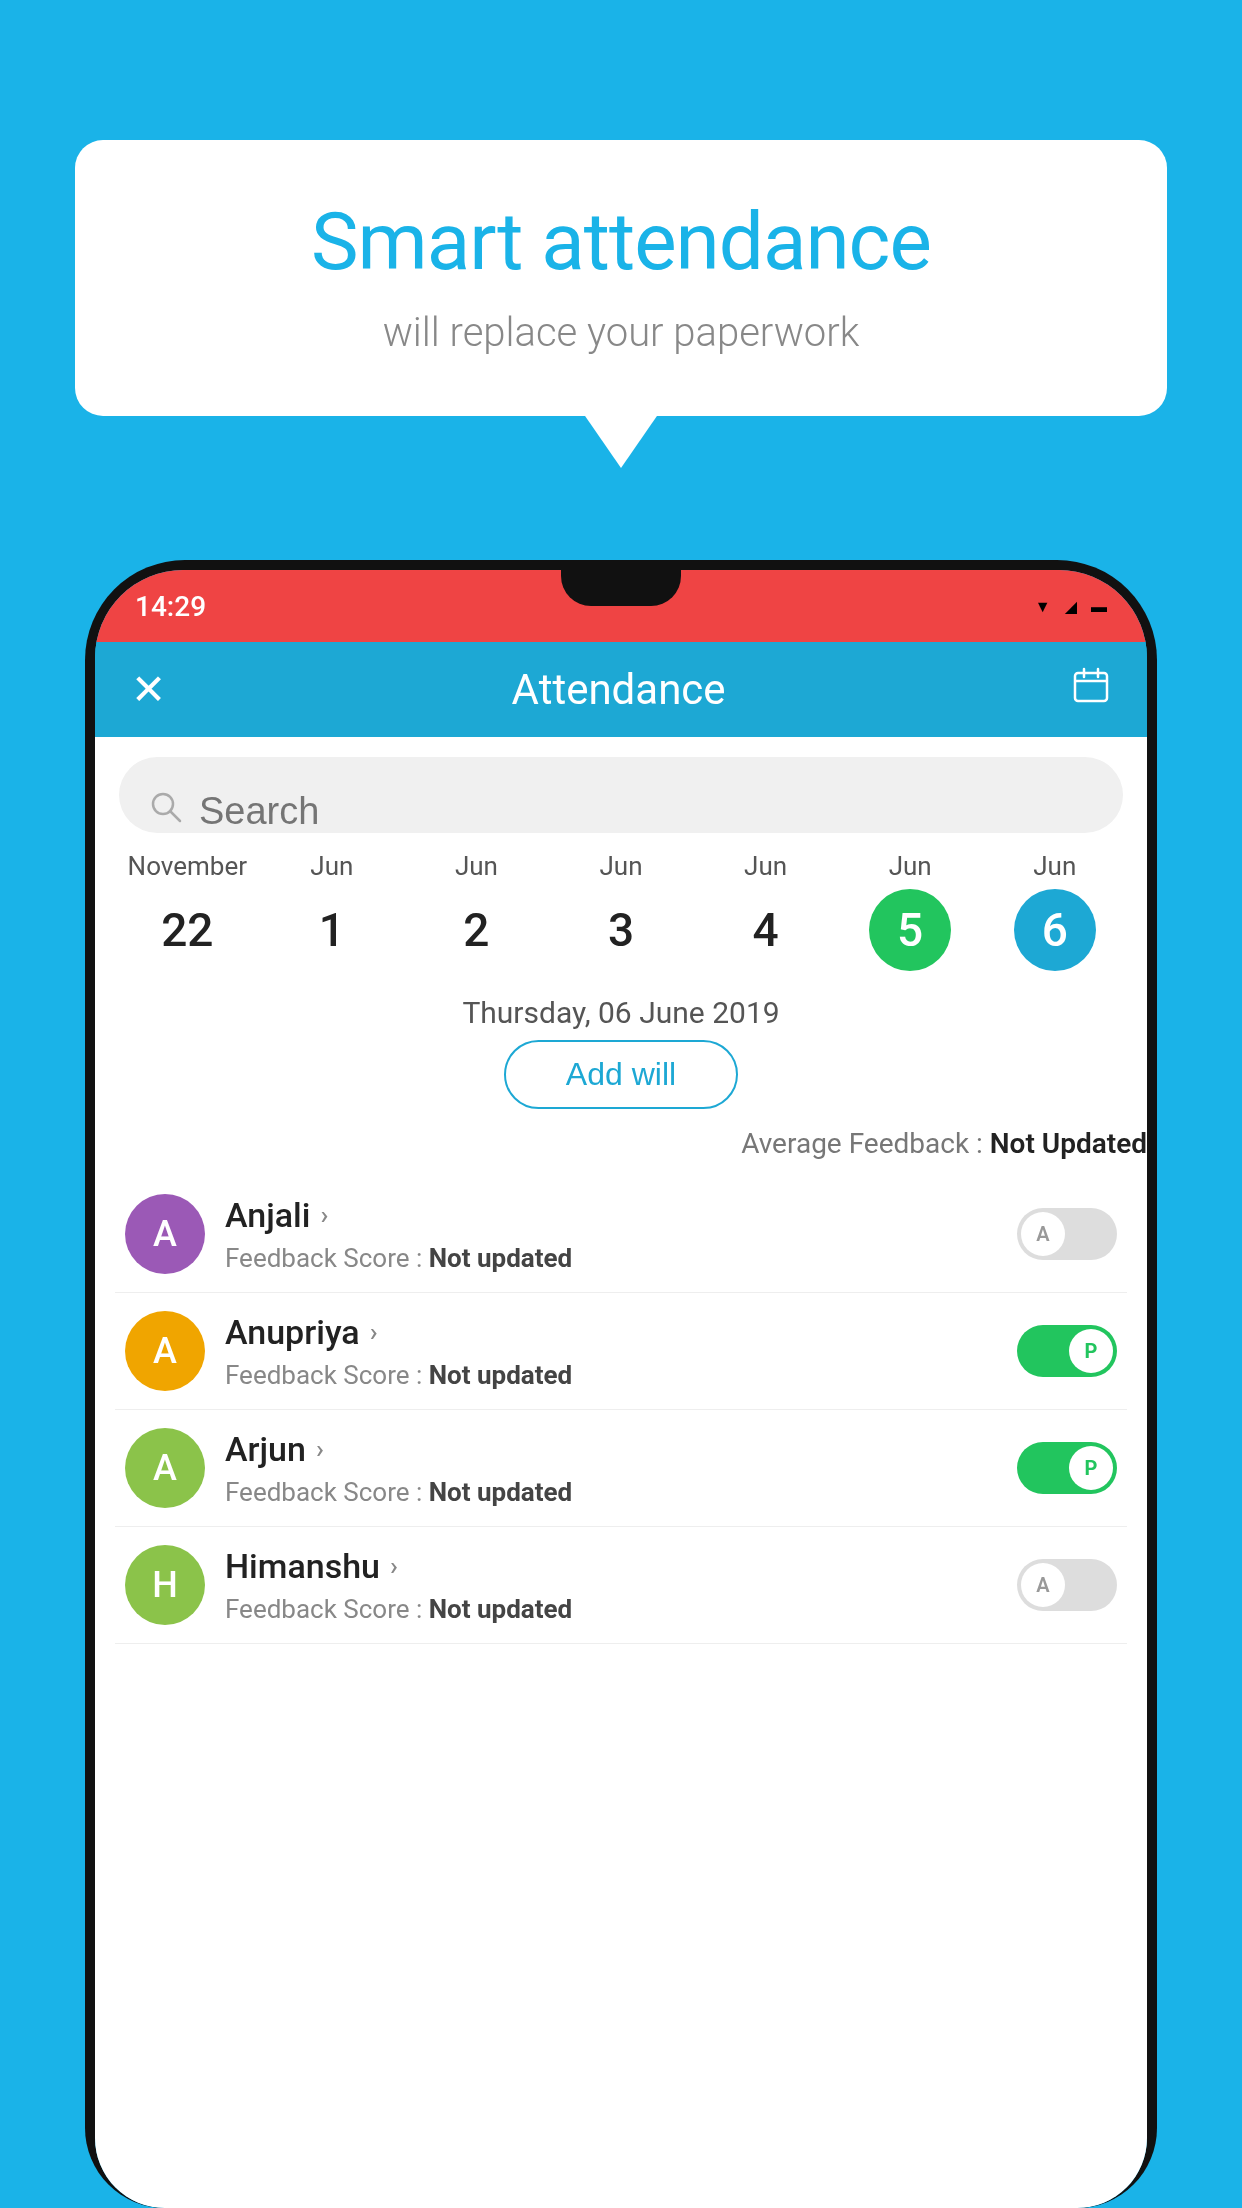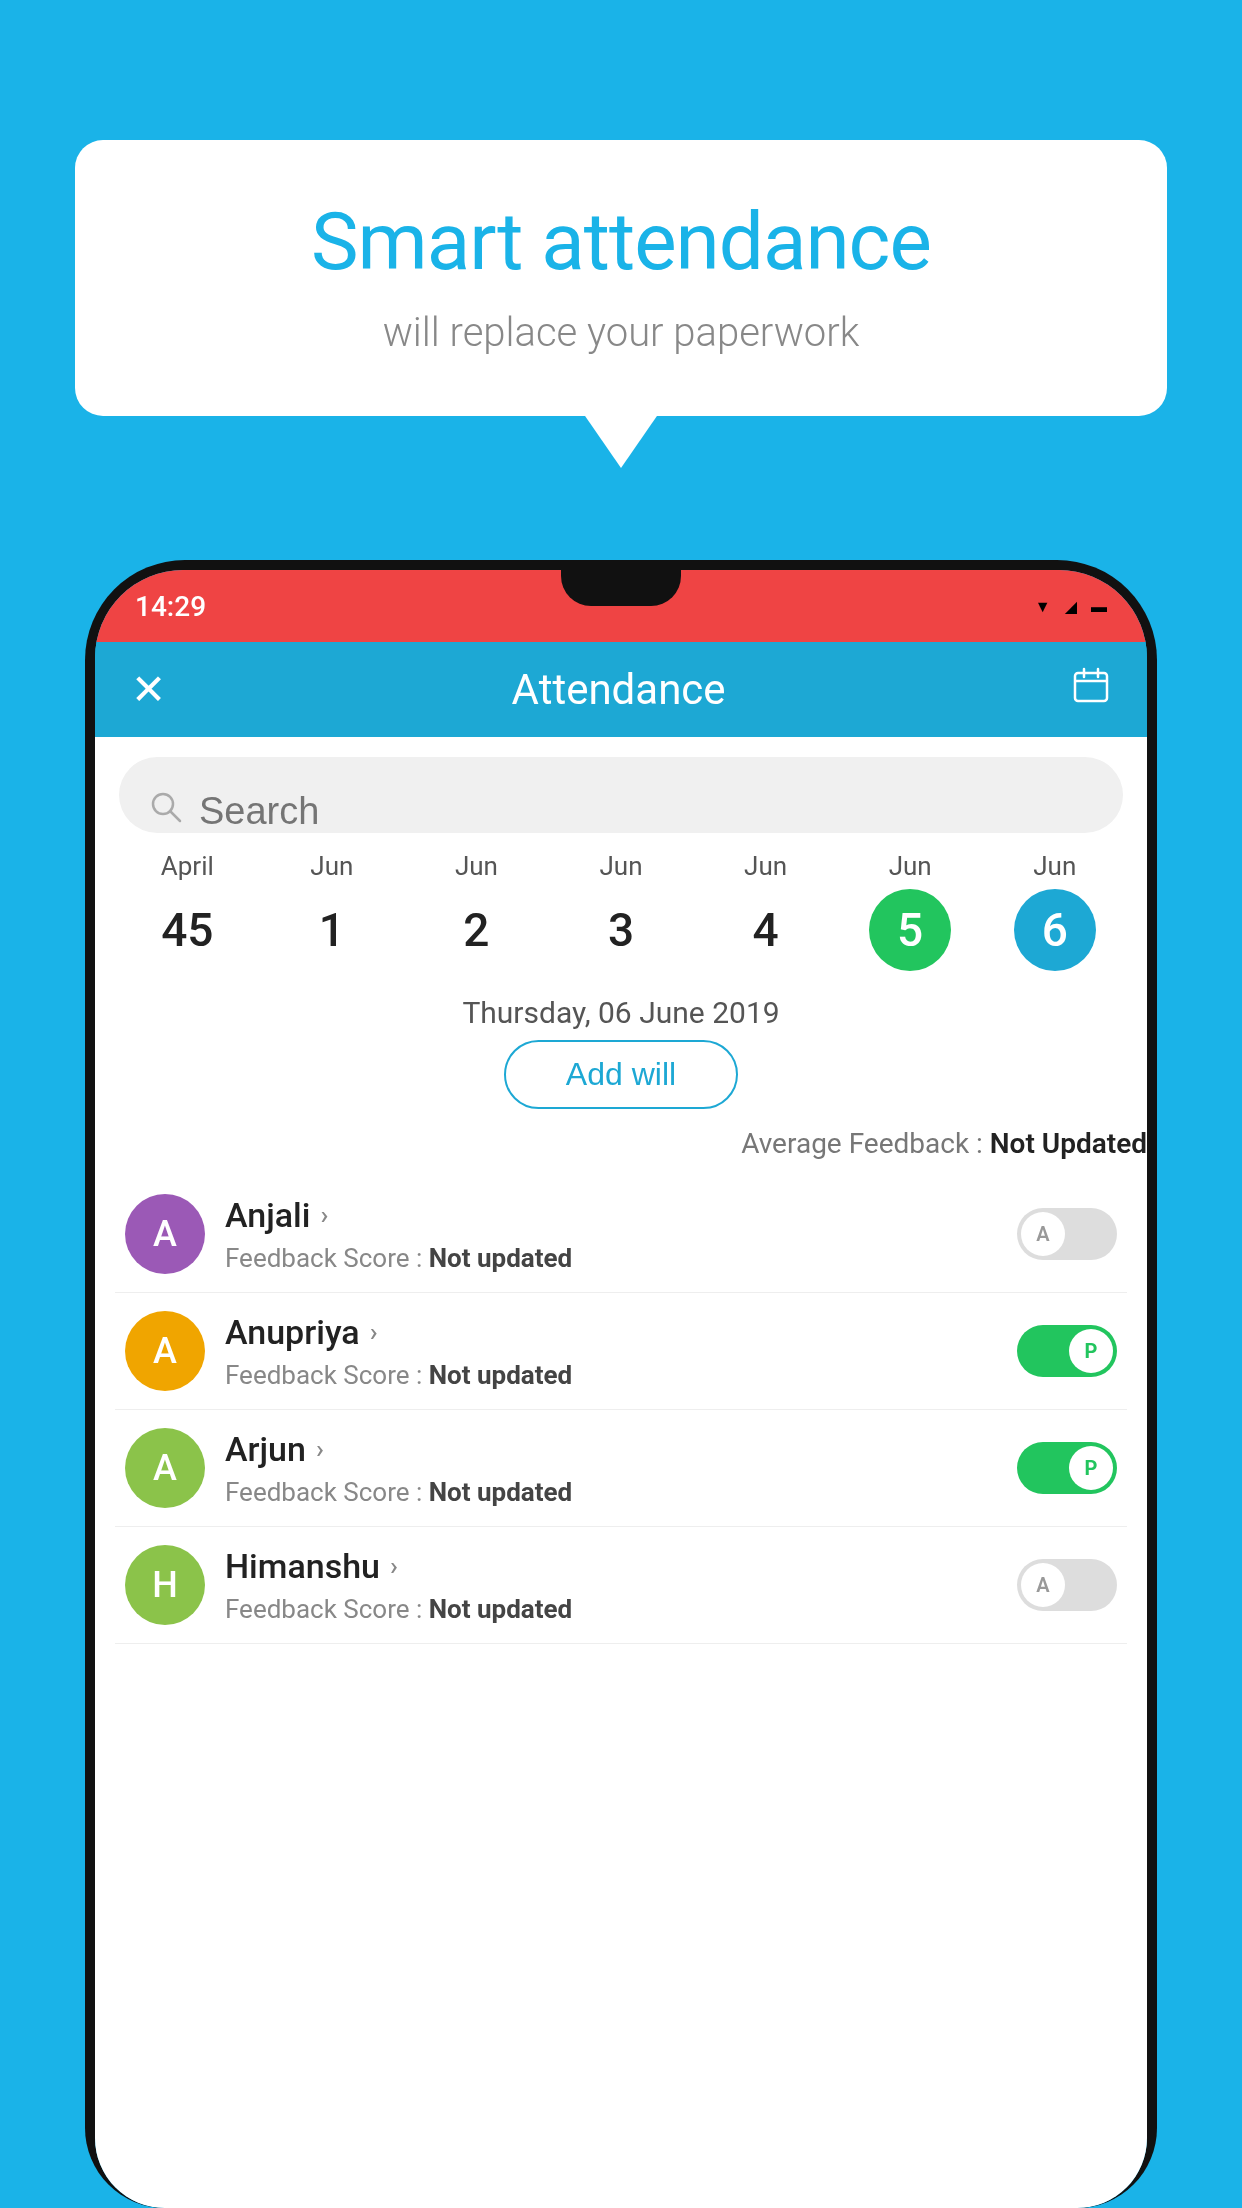--- a/index.html
+++ b/index.html
@@ -407,22 +407,22 @@
           <svg width="34" height="34" viewBox="0 0 34 34" fill="none">
             <circle cx="14" cy="14" r="10" stroke="#aaa" stroke-width="2.5"></circle>
             <line x1="21" y1="21" x2="31" y2="31" stroke="#aaa" stroke-width="2.5" stroke-linecap="round"></line>
           </svg>
         </span>
         <input class="search-input" type="text" placeholder="Search" style="">
       </div>
 
       <div class="calendar-strip" id="calendar-strip">
       <div class="cal-day">
-            <span class="cal-month">April</span>
-            <span class="cal-date">45</span>
+            <span class="cal-month">November</span>
+            <span class="cal-date">22</span>
           </div>
           <div class="cal-day">
             <span class="cal-month">Jun</span>
             <span class="cal-date">1</span>
           </div>
           <div class="cal-day">
             <span class="cal-month">Jun</span>
             <span class="cal-date">2</span>
           </div>
           <div class="cal-day">

